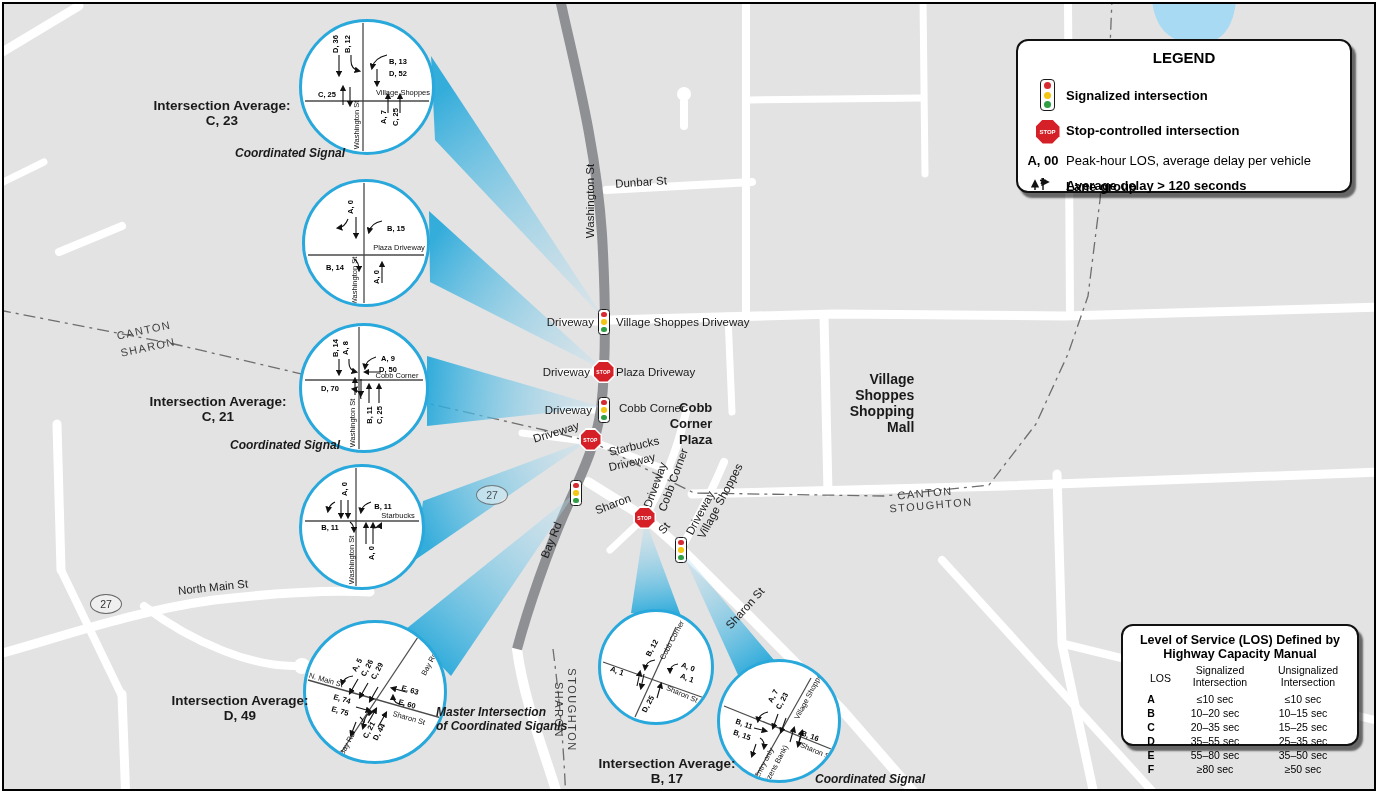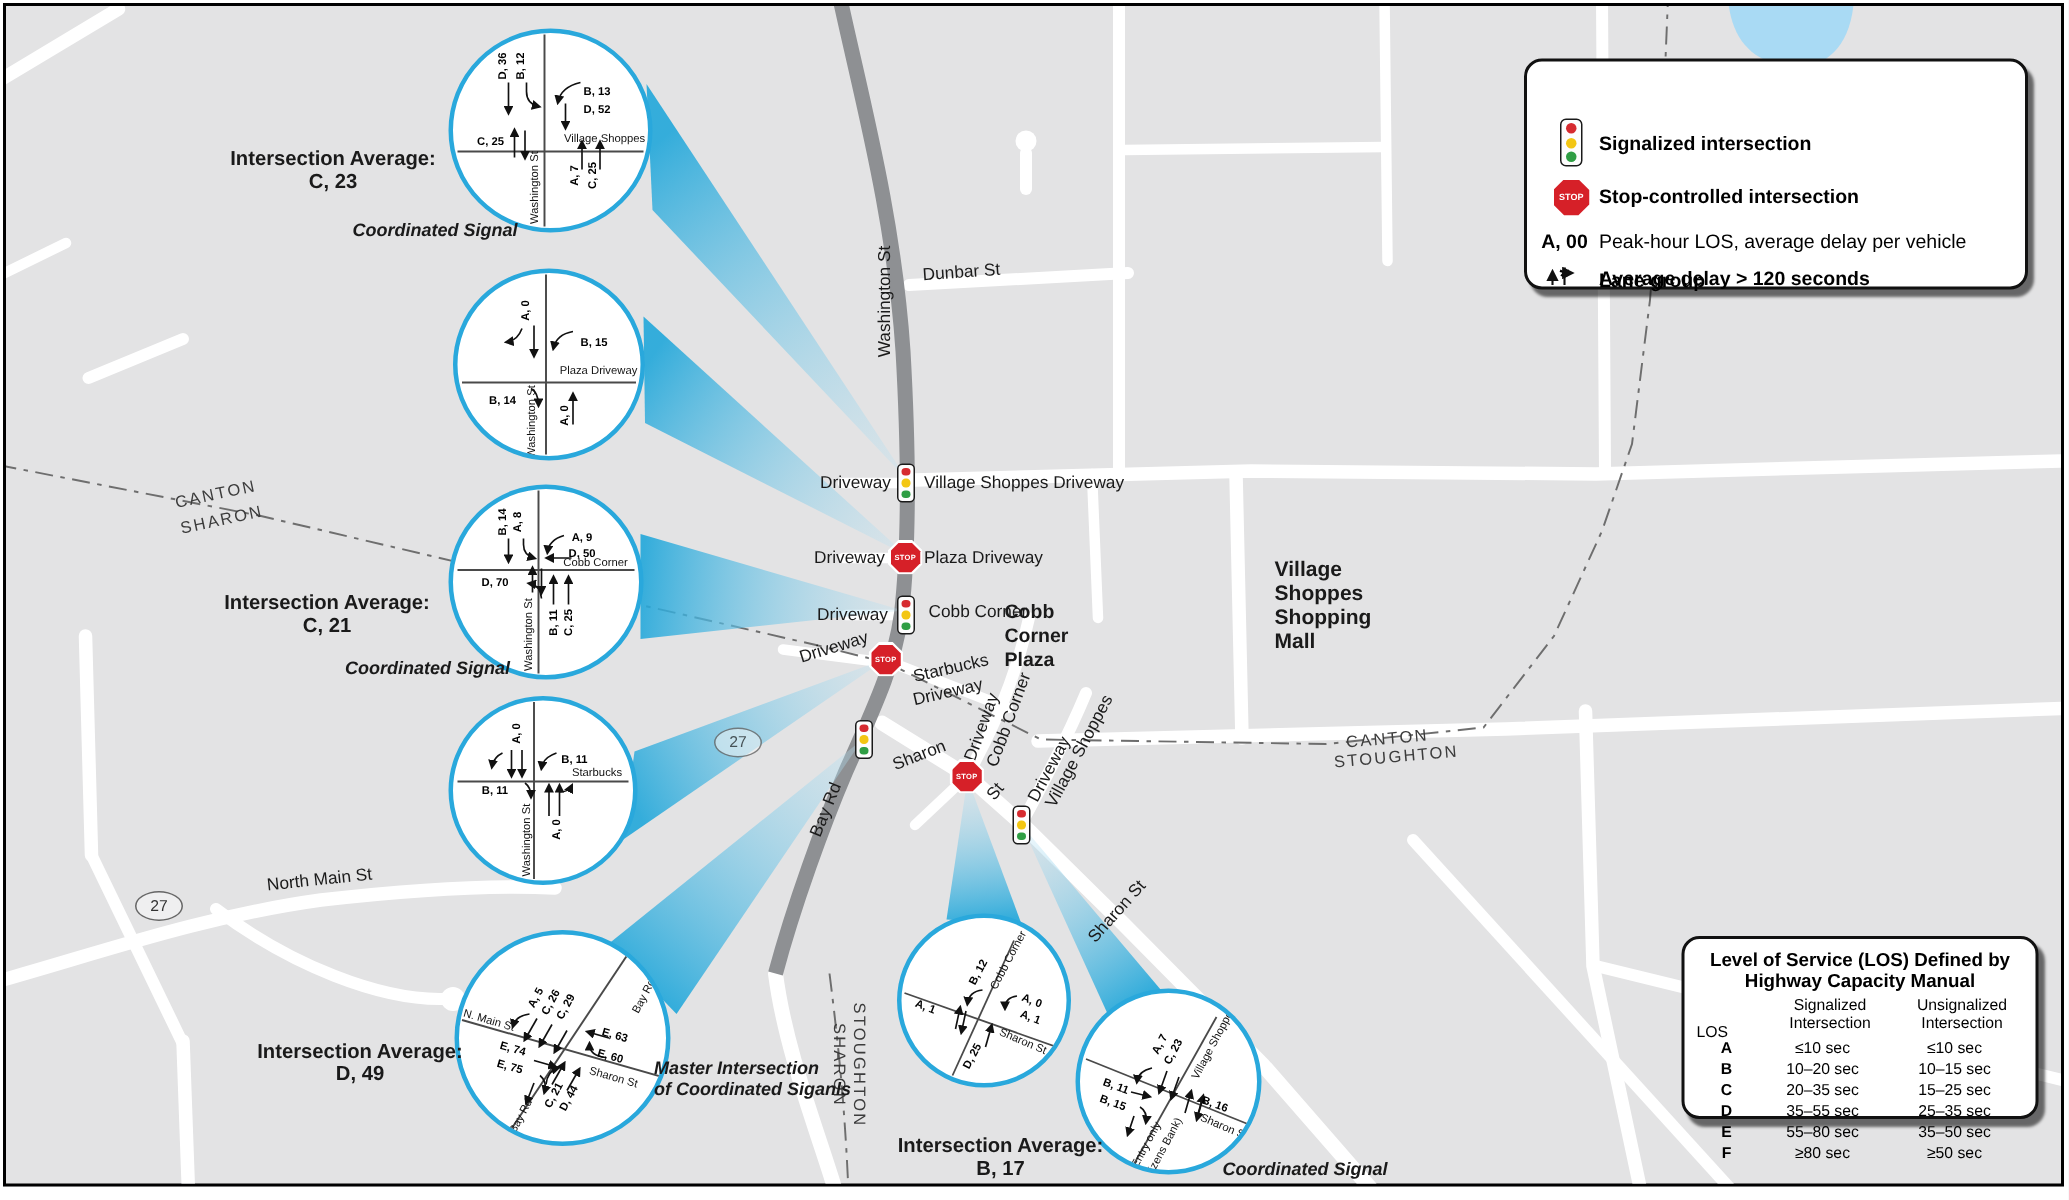--- a/index.html
+++ b/index.html
@@ -10,21 +10,21 @@
 svg.beams{z-index:2}
 .t{position:absolute;white-space:nowrap;color:#1a1a1a;z-index:3}
 .c{transform:translate(-50%,-50%)}
 .tl{transform:translate(0,-50%)}
 .tr{transform:translate(-100%,-50%)}
 .st{font-size:11.5px}
 .b{font-weight:bold}
 .avg{font-size:13.5px;font-weight:bold;text-align:center;z-index:6}
 .coord{font-size:12px;font-weight:bold;font-style:italic;z-index:6}
 .bound{font-size:11px;letter-spacing:1.5px;color:#3c3c3c;z-index:3}
-.place{font-weight:bold;z-index:3;text-align:left}
+.place{font-weight:bold;z-index:3;text-align:right}
 .sig{position:absolute;width:12px;height:26px;background:#fdfdfd;border:1.6px solid #1a1a1a;border-radius:3.5px;display:flex;flex-direction:column;align-items:center;justify-content:space-evenly;z-index:4}
 .sig i{display:block;width:5.5px;height:5.5px;border-radius:50%}
 .dr{background:#d62b30}.dy{background:#f3c613}.dg{background:#2f9e44}
 .stopw{position:absolute;width:23px;height:23px;z-index:4}
 .oct{clip-path:polygon(30% 0,70% 0,100% 30%,100% 70%,70% 100%,30% 100%,0 70%,0 30%)}
 .stopw .o{position:absolute;inset:0;background:#fff}
 .stopw .i{position:absolute;inset:1.5px;background:#d62028;display:flex;align-items:center;justify-content:center;color:#fff;font-weight:bold;font-size:5px;letter-spacing:.2px}
 .callout{position:absolute;border-radius:50%;background:#fff;border:3px solid #29a8dc;overflow:hidden;z-index:5}
 .callout svg{position:absolute;left:0;top:0}
 .cl{position:absolute;font-size:7.5px;font-weight:bold;white-space:nowrap;color:#000;z-index:2}
@@ -455,20 +455,21 @@
   <div class="cs" style="left:89px;top:33px;transform:translate(-50%,-50%) rotate(-62deg)">Village Shoppes</div>
   <div class="cl" style="left:24px;top:62px;transform:translate(-50%,-50%) rotate(20deg)">B, 11</div>
   <div class="cl" style="left:22px;top:73px;transform:translate(-50%,-50%) rotate(20deg)">B, 15</div>
   <div class="cl" style="left:90px;top:74px;transform:translate(-50%,-50%) rotate(20deg)">B, 16</div>
   <div class="cs" style="left:96px;top:89px;transform:translate(-50%,-50%) rotate(23deg)">Sharon St</div>
   <div class="cs" style="left:44px;top:101px;transform:translate(-50%,-50%) rotate(-62deg)">Entry only</div>
   <div class="cs" style="left:54px;top:106px;transform:translate(-50%,-50%) rotate(-62deg)">(Citizens Bank)</div>
 </div>
 
 <div class="panel" style="left:1012px;top:35px;width:336px;height:154px">
+  <div class="pt" style="left:0;right:0;top:8px;text-align:center;font-weight:bold;font-size:15px">LEGEND</div>
   <div class="lgsig" style="left:22px;top:38px">
         <i class="dr"></i>
         <i class="dy"></i>
         <i class="dg"></i>
       </div>
   <div class="pt" style="left:48px;top:47px;font-weight:bold;font-size:13px">Signalized intersection</div>
   <div class="lgstop" style="left:16px;top:77px">
         <span class="o oct"></span>
         <span class="i oct">STOP</span>
       </div>
@@ -492,21 +493,21 @@
 </div>
 
 
 <div class="panel" style="left:1117px;top:620px;width:238px;height:122px">
   <div class="pt" style="left:0;right:0;top:7px;text-align:center;font-weight:bold;font-size:12.5px">Level of Service (LOS) Defined by</div>
   <div class="pt" style="left:0;right:0;top:21px;text-align:center;font-weight:bold;font-size:12.5px">Highway Capacity Manual</div>
   <div class="pt" style="left:52px;top:38px;width:90px;text-align:center;font-size:10.5px">Signalized</div>
   <div class="pt" style="left:52px;top:50px;width:90px;text-align:center;font-size:10.5px">Intersection</div>
   <div class="pt" style="left:140px;top:38px;width:90px;text-align:center;font-size:10.5px">Unsignalized</div>
   <div class="pt" style="left:140px;top:50px;width:90px;text-align:center;font-size:10.5px">Intersection</div>
-  <div class="pt" style="left:8px;top:56px;width:40px;text-align:left;font-size:10.5px">LOS</div>
+  <div class="pt" style="left:8px;top:46px;width:40px;text-align:right;font-size:10.5px">LOS</div>
   <div class="pt" style="left:8px;top:67px;width:222px;display:grid;grid-template-columns:40px 88px 88px;font-size:10.5px;text-align:center">
     <span class="b">A</span>
         <span>≤10 sec</span>
         <span>≤10 sec</span>
   </div>
   <div class="pt" style="left:8px;top:81px;width:222px;display:grid;grid-template-columns:40px 88px 88px;font-size:10.5px;text-align:center">
     <span class="b">B</span>
         <span>10–20 sec</span>
         <span>10–15 sec</span>
   </div>

